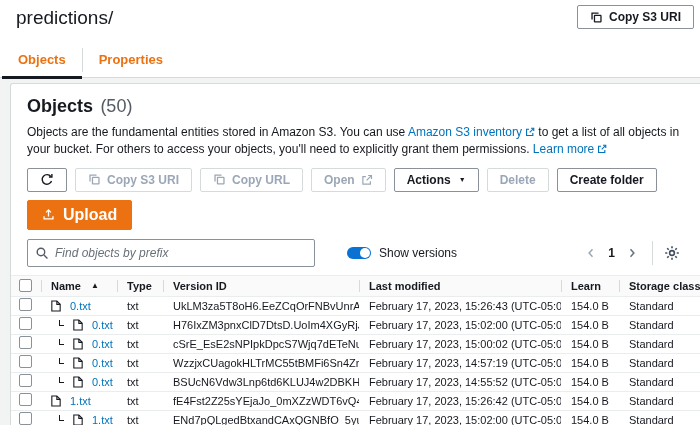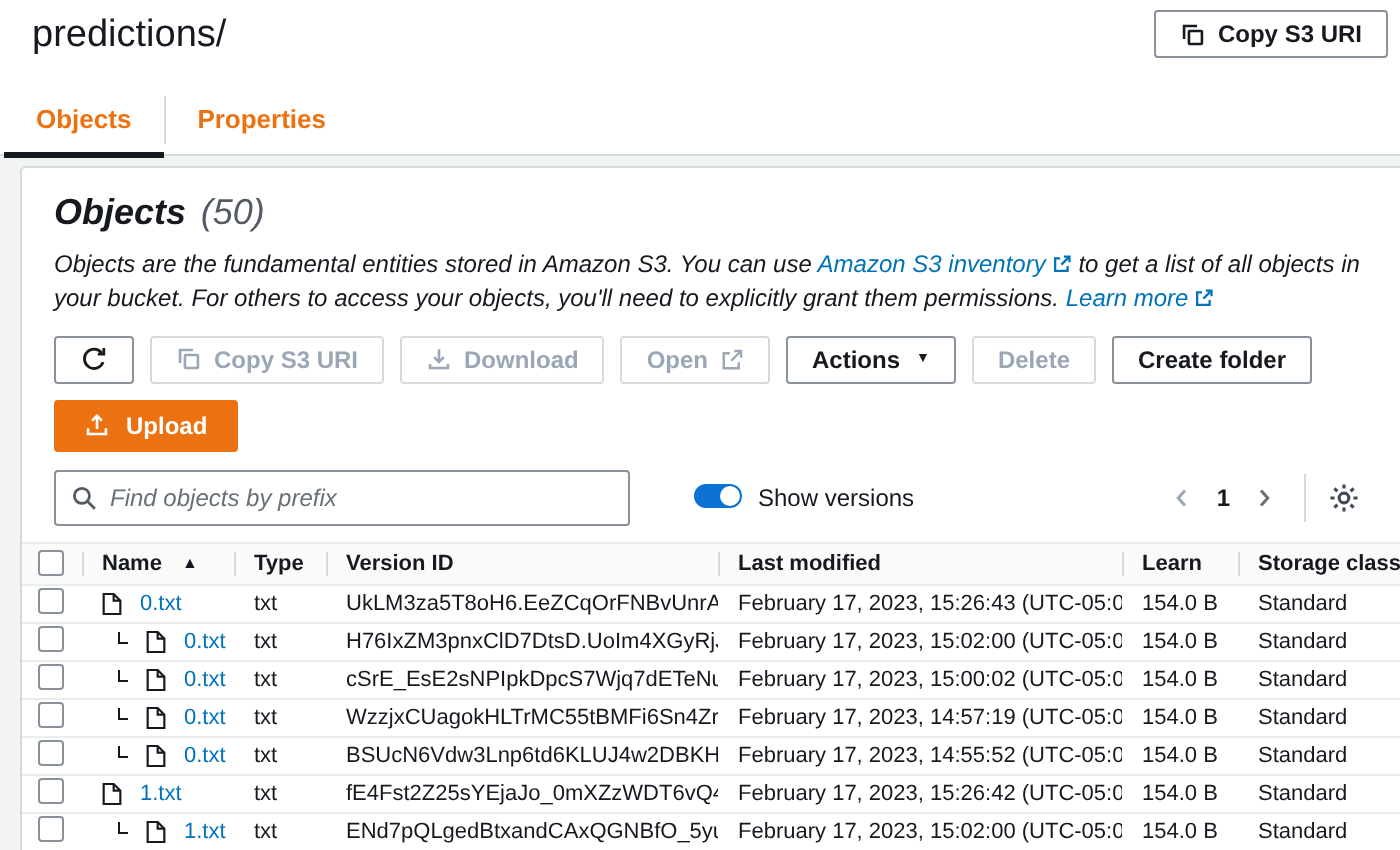--- a/index.html
+++ b/index.html
@@ -40,47 +40,47 @@
     height:3px; background:#16191f;
   }
   .tab-sep { width:1px; height:24px; background:#d5dbdb; }
 
   
   .content { background:#f2f3f3; height:351px; padding:5px 0 0 10px; }
   .card {
     background:#fff; border:1px solid #d5dbdb; border-right:none; border-bottom:none;
     border-radius:3px 0 0 0; height:100%; overflow:hidden;
   }
-  .card-pad { padding:12px 16px 0;font-style:italic; }
+  .card-pad { padding:12px 16px 0; }
   .panel-heading { font-size:18px; margin:0; font-weight:700; display:inline; }
   .panel-count { font-size:18px; font-weight:400; color:#545b64; margin-left:4px; }
   .desc { margin:7px 0 0; line-height:1.45; font-size:12px; max-width:676px; }
   a.textlink { color:#0073bb; text-decoration:none; cursor:pointer; white-space:nowrap; }
   .ext { display:inline-block; vertical-align:-1px; margin-left:3px; }
 
   
   .toolbar { display:flex; gap:8px; padding:9px 16px 0; }
   .upload-row { padding:8px 16px 0; }
   .btn-upload {
     display:inline-flex; align-items:center; gap:8px;
     background:#ec7211; border:1px solid #ec7211; border-radius:2px;
-    color:#fff; font-family:inherit; font-weight:700; font-size:12px;
+    color:#fff; font-family:inherit; font-weight:700; font-size:16px;
     padding:5px 14px; cursor:pointer;
   }
 
   
   .filter-row { display:flex; align-items:center; gap:24px; padding:9px 16px 8px; }
   .search { position:relative; width:288px; }
   .search input {
     width:100%; height:28px; border:1px solid #8a9199; border-radius:2px;
     padding:0 8px 0 27px; font-family:inherit; font-size:12px; color:#16191f;
   }
   .search input::placeholder { color:#687078; font-style:italic; }
   .search .mag { position:absolute; left:8px; top:7px; color:#545b64; }
-  .toggle-wrap { display:flex; gap:8px; margin-left:8px; }
+  .toggle-wrap { display:flex; align-items:center; gap:8px; margin-left:8px; }
   .toggle {
     width:24px; height:12px; border-radius:7px; background:#0972d3;
     position:relative; cursor:pointer; flex:none;
   }
   .toggle::after {
     content:""; position:absolute; right:1px; top:1px; width:10px; height:10px;
     border-radius:50%; background:#fff;
   }
   .spacer { flex:1; }
   .pagination { display:flex; align-items:center; gap:9px; }
@@ -163,25 +163,24 @@
       </button>
       <button class="btn disabled">
         <svg width="13" height="13" viewBox="0 0 16 16" fill="none" stroke="currentColor" stroke-width="1.6">
             <rect x="5.5" y="5.5" width="8" height="8" rx="0.5"></rect>
             <path d="M10.5 2.5h-8v8"></path>
           </svg>
         <span>Copy S3 URI</span>
       </button>
       <button class="btn disabled">
         <svg width="13" height="13" viewBox="0 0 16 16" fill="none" stroke="currentColor" stroke-width="1.6">
-            <path d="M8 2v7.5"></path>
-            <path d="M5 6.8L8 9.8l3-3"></path>
-            <path d="M2.5 11v2.5h11V11"></path>
-          </svg>
-        <span>Download</span>
+            <rect x="5.5" y="5.5" width="8" height="8" rx="0.5"></rect>
+            <path d="M10.5 2.5h-8v8"></path>
+          </svg>
+        <span>Copy URL</span>
       </button>
       <button class="btn disabled">
         <span>Open</span>
         <svg width="12" height="12" viewBox="0 0 16 16" fill="none" stroke="currentColor" stroke-width="1.6">
             <path d="M6.5 3.5h-4v10h10v-4"></path>
             <path d="M9.5 2h4.5v4.5"></path>
             <path d="M13.5 2.5L7.5 8.5"></path>
           </svg>
       </button>
       <button class="btn">

